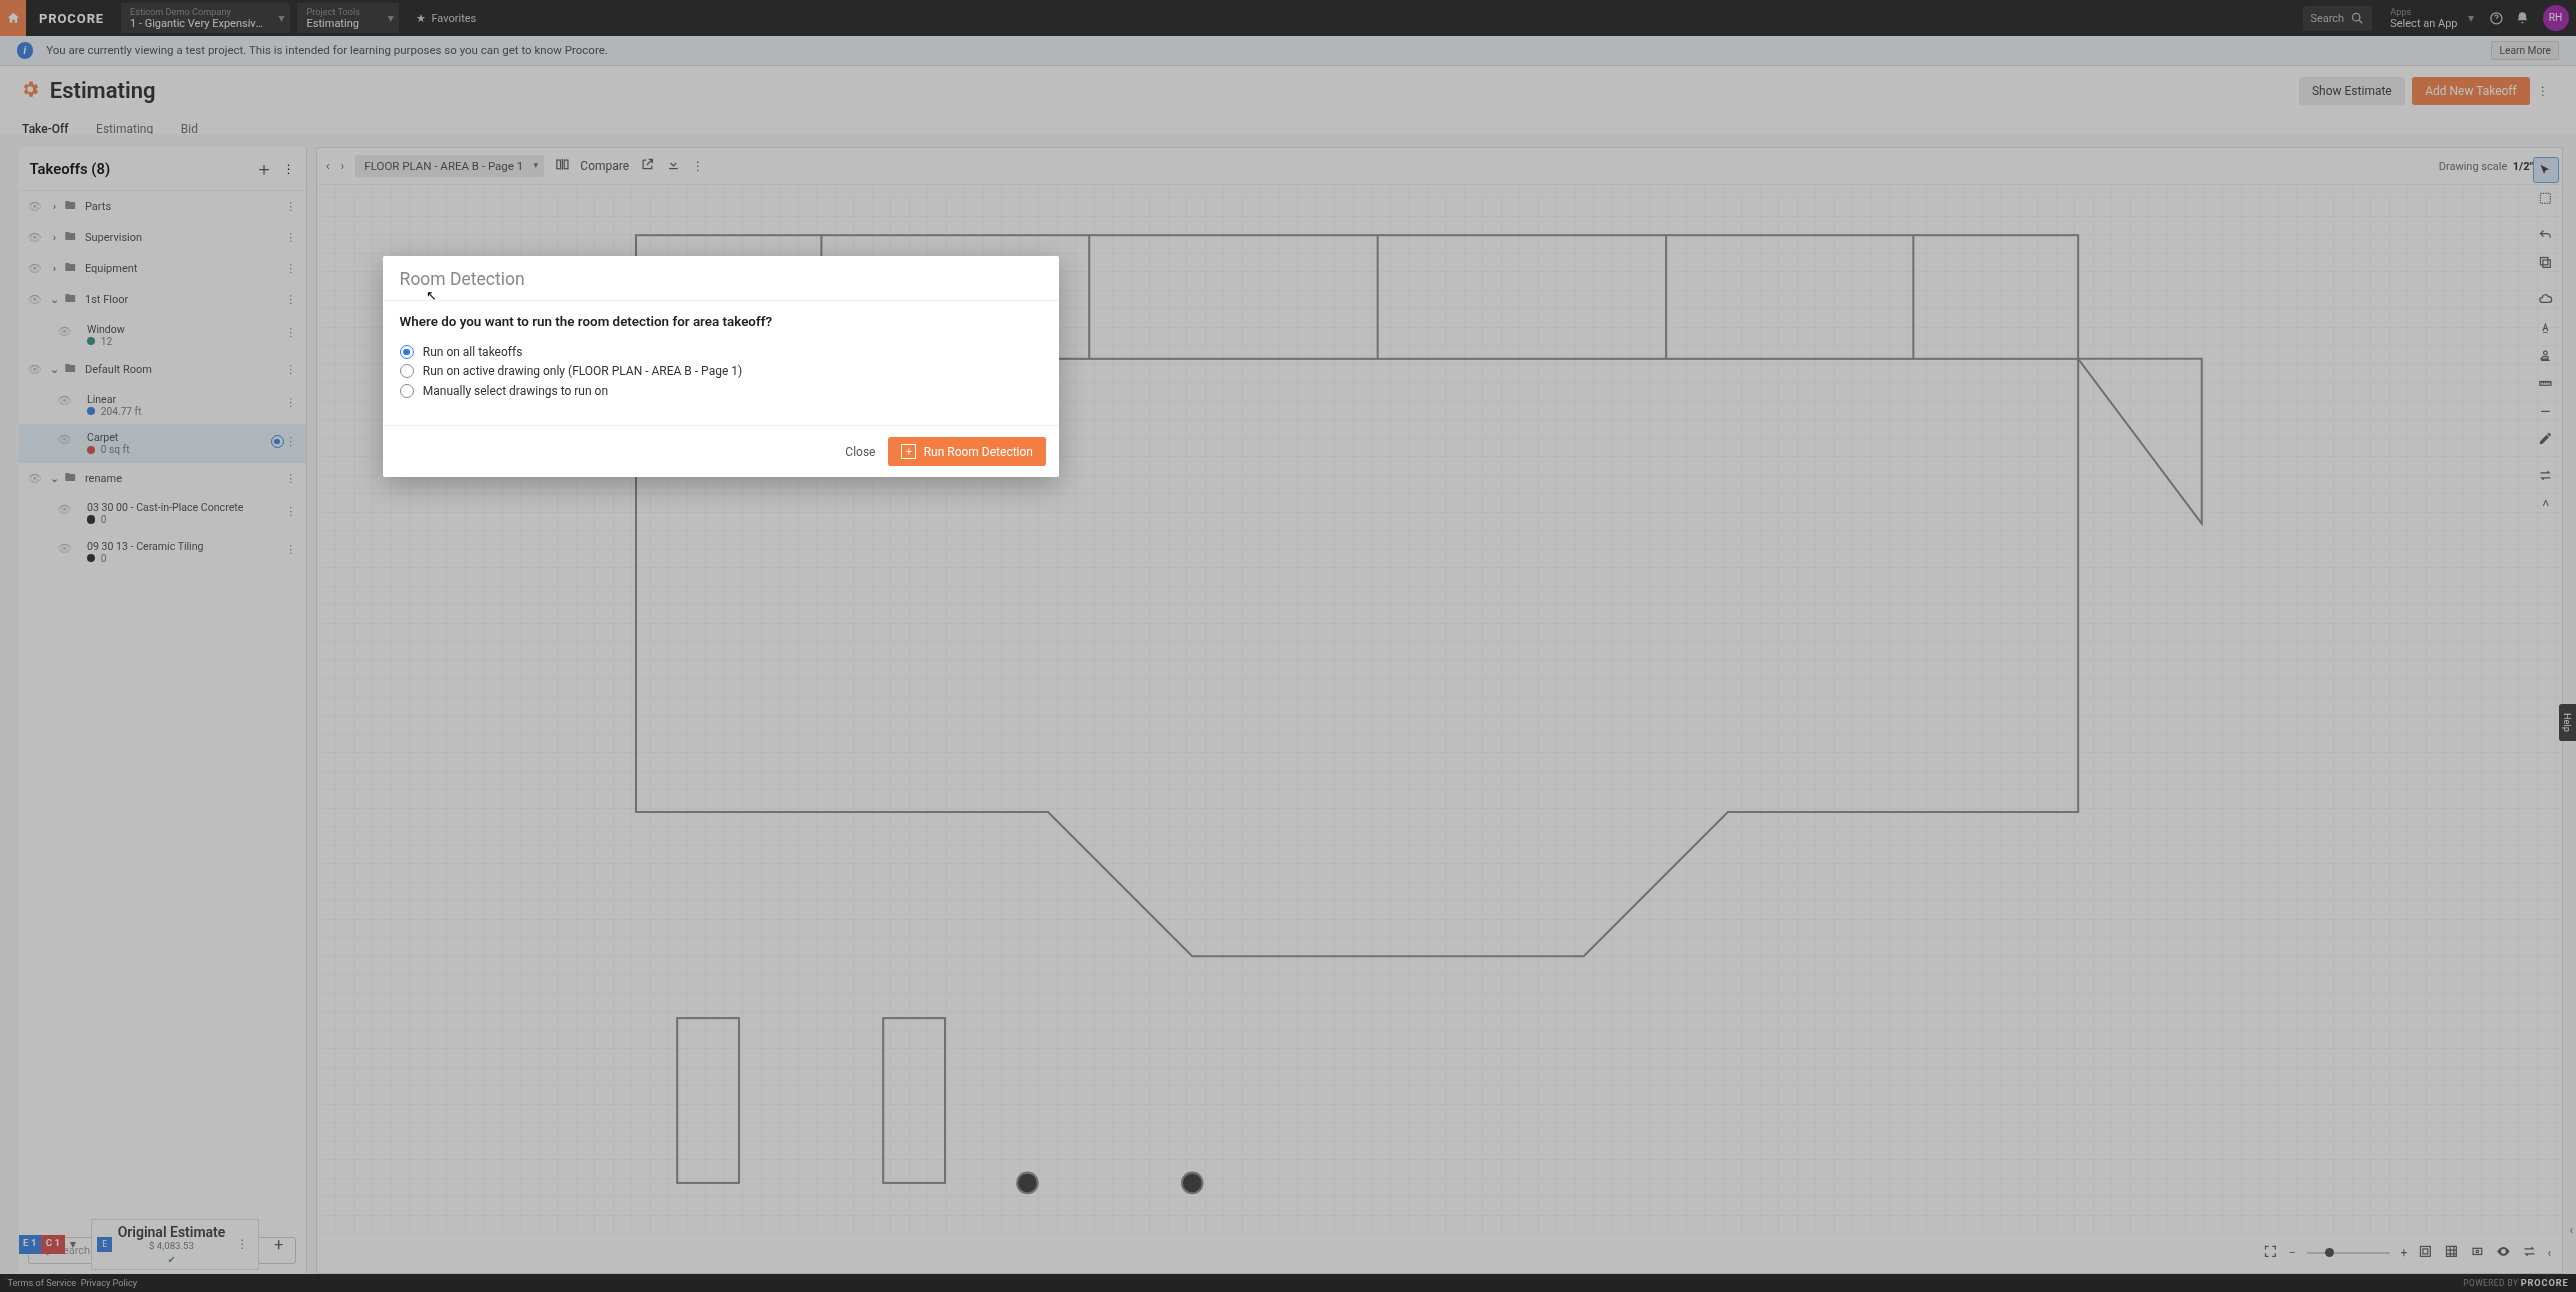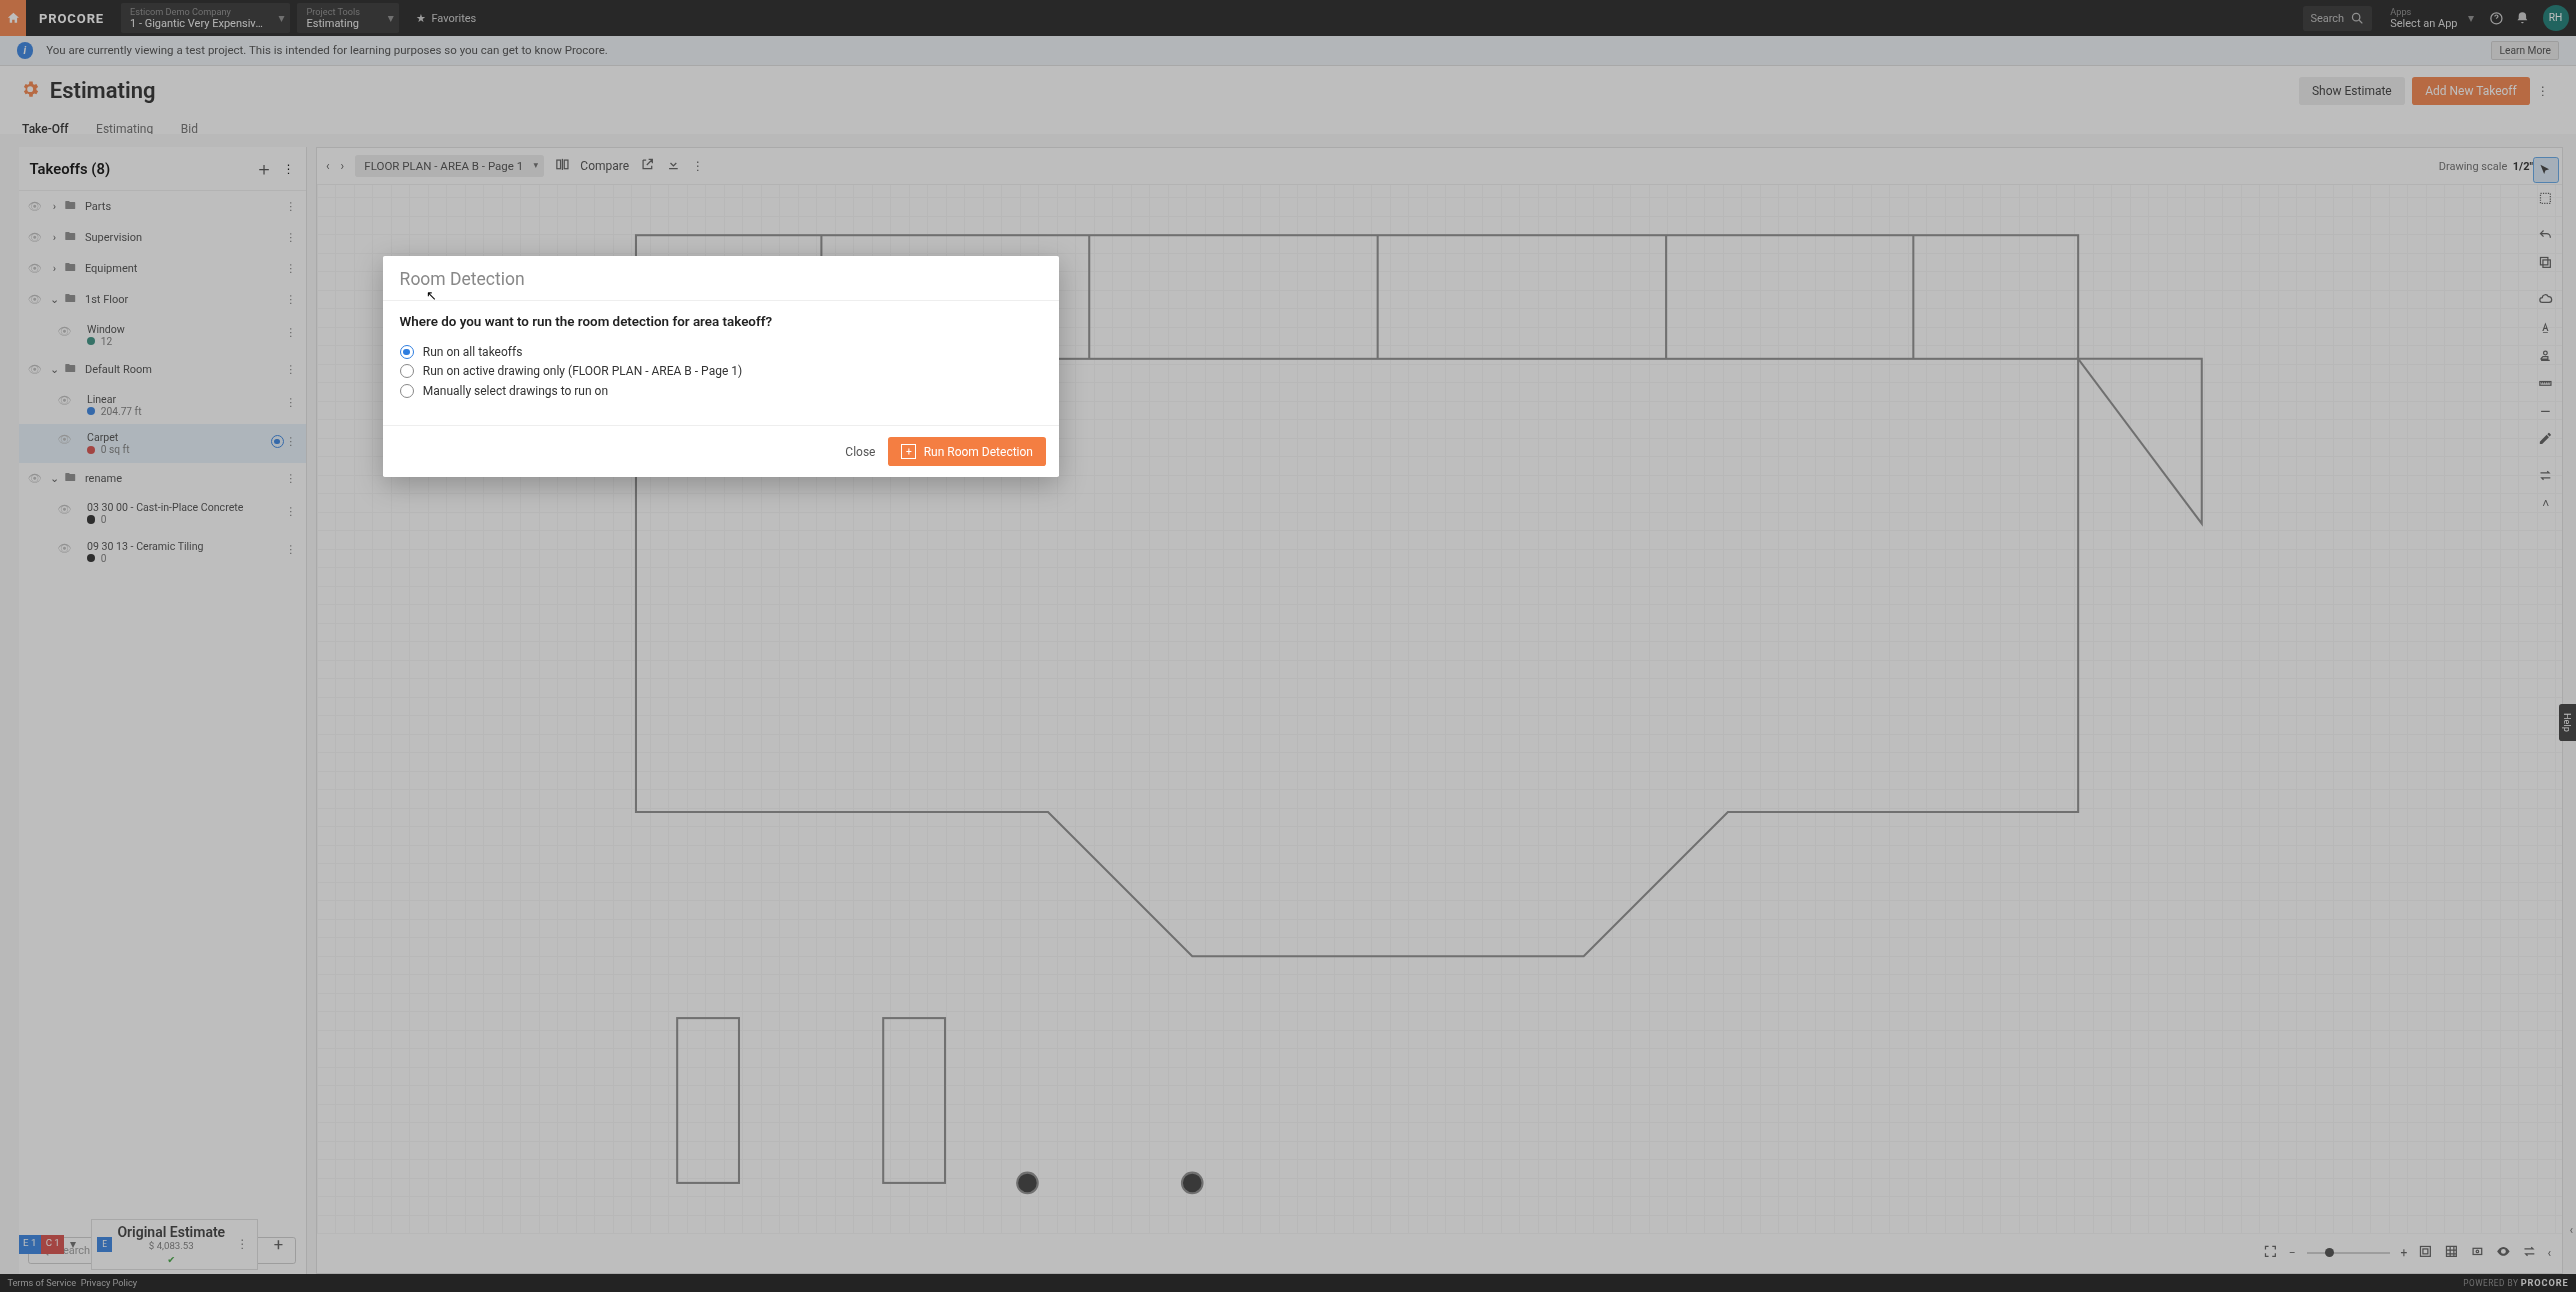--- a/index.html
+++ b/index.html
@@ -14,21 +14,21 @@
 .ctx-menu .lbl { font-size: 9.2px; color: #888; }
 .ctx-menu .val { font-size: 11px; color: #eee; white-space: nowrap; overflow: hidden; text-overflow: ellipsis; max-width: 138px; }
 .ctx-menu .caret { position: absolute; right: 5.5px; top: 50%; transform: translateY(-50%); color: #888; }
 .fav { display: flex; align-items: center; gap: 5.5px; padding: 0 13px; color: #ccc; font-size: 11px; }
 .tb-spacer { flex: 1; }
 .search-box { background: #2a2a2a; border-radius: 2.8px; padding: 3.7px 7.4px; margin: 5.5px 5.5px; display: flex; align-items: center; gap: 5.5px; color: #bbb; font-size: 11px; }
 .apps-menu { background: transparent; margin: 2.8px 3.7px; padding: 3.7px 22px 3.7px 9.2px; min-width: 89px; position: relative; }
 .apps-menu .lbl { font-size: 9.2px; color: #888; }
 .apps-menu .val { font-size: 11px; color: #ddd; }
 .tb-ico { width: 26px; display: flex; align-items: center; justify-content: center; color: #ccc; }
-.avatar { width: 26px; height: 26px; border-radius: 50%; background: #0f766e; color: #fff; display: flex; align-items: center; justify-content: center; margin: 4.6px 7.4px; font-size: 10.2px; }
+.avatar { width: 26px; height: 26px; border-radius: 50%; background: #a21caf; color: #fff; display: flex; align-items: center; justify-content: center; margin: 4.6px 7.4px; font-size: 10.2px; }
 
 
 .banner { height: 29.5px; background: #eef3f8; display: flex; align-items: center; padding: 0 16.6px; font-size: 11.5px; color: #444; border-bottom: 0.9px solid #ddd; }
 .banner .info-ico { width: 16.6px; height: 16.6px; border-radius: 50%; background: #2d7de0; color: #fff; display: flex; align-items: center; justify-content: center; font-size: 10.2px; font-weight: 700; margin-right: 13px; font-style: italic; }
 .banner .learn { margin-left: auto; background: #e8e8e8; border: 0.9px solid #ccc; padding: 2.8px 7.4px; border-radius: 1.8px; font-size: 10.2px; }
 
 
 .page-hdr { padding: 11px 20.3px 0; background: #fff; border-bottom: 0.9px solid #e0e0e0; }
 .page-hdr-row { display: flex; align-items: center; }
 .gear-ico { color: #f47e42; margin-right: 9.2px; }
@@ -92,21 +92,21 @@
 .right-tools .tool { width: 26px; height: 26px; display: flex; align-items: center; justify-content: center; color: #555; border-radius: 2.8px; }
 .right-tools .tool.active { background: #d9e9f7; border: 0.9px solid #5aa3e8; }
 .right-tools .sep { height: 7.4px; }
 
 
 .help-tab { position: absolute; right: 0; top: 50%; background: #333; color: #fff; font-size: 9.2px; padding: 9.2px 2.8px; writing-mode: vertical-rl; border-radius: 2.8px 0 0 2.8px; }
 
 
 .bottom-strip { position: absolute; left: 18.5px; bottom: 22px; display: flex; align-items: center; gap: 9.2px; }
 .chips { display: flex; }
-.chip { padding: 2.8px 4.6px; color: #fff; font-size: 9.7px; font-weight: 400; }
+.chip { padding: 2.8px 4.6px; color: #fff; font-size: 9.7px; font-weight: 700; }
 .chip.blue { background: #2d7de0; }
 .chip.red { background: #d64541; }
 .chip-caret { padding: 2.8px 5.5px; color: #666; }
 .estimate-card { background: #fff; border: 0.9px solid #ddd; padding: 3.7px 9.2px 3.7px 5.5px; display: flex; align-items: center; gap: 5.5px; }
 .est-badge { width: 14.8px; height: 14.8px; background: #2d7de0; color: #fff; font-size: 8.3px; display: flex; align-items: center; justify-content: center; }
 .est-text .t { font-size: 14px; font-weight: 600; color: #333; }
 .est-text .v { font-size: 9.7px; color: #777; display: flex; align-items: center; gap: 3.7px; flex-direction: column; }
 .check { color: #3aa23a; }
 .add-tab { width: 22px; height: 22px; display: flex; align-items: center; justify-content: center; font-size: 16.6px; color: #555; }
 

